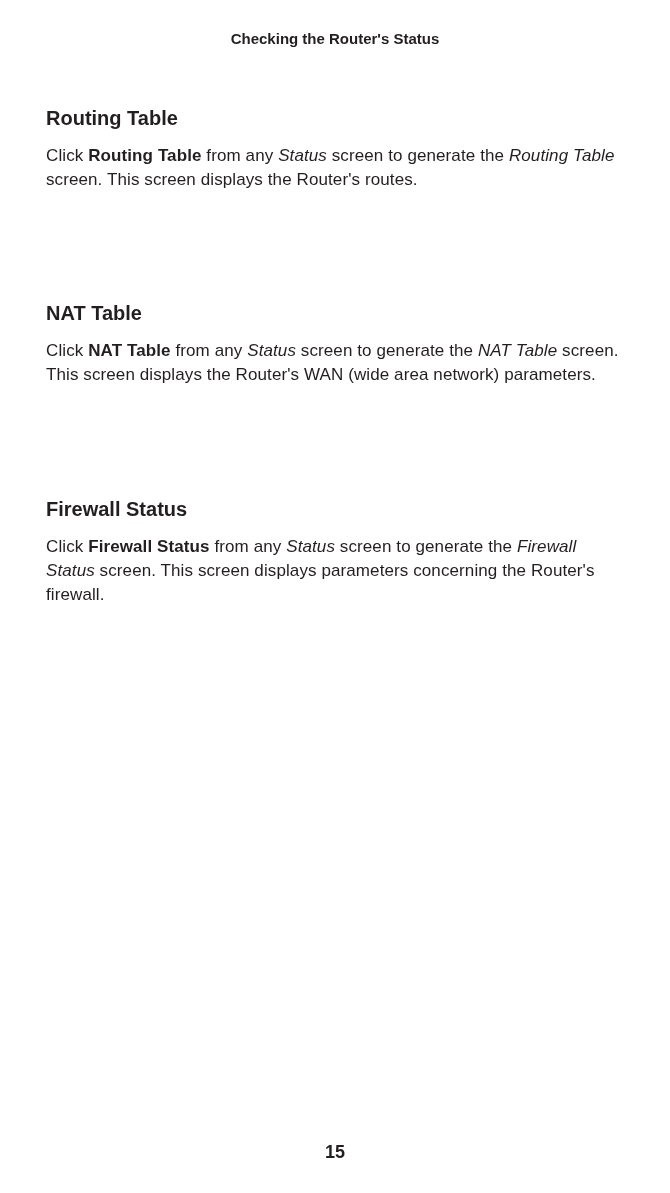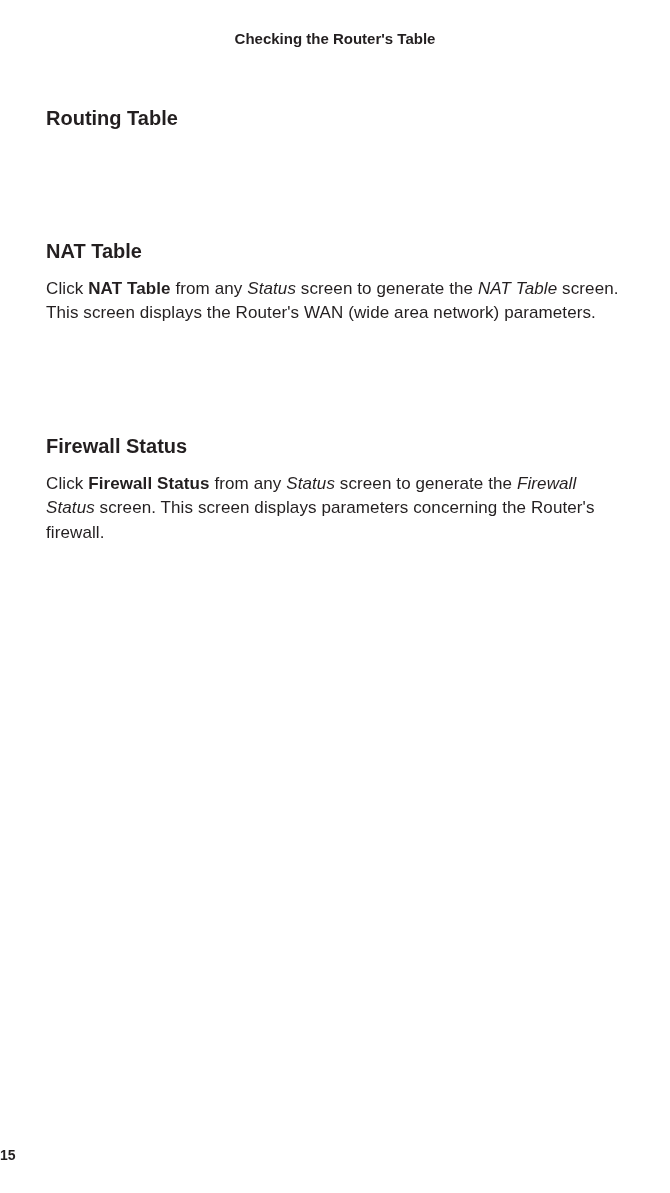--- a/index.html
+++ b/index.html
@@ -41,35 +41,37 @@
     .section-body strong {
       font-weight: bold;
     }
     .section-body em {
       font-style: italic;
     }
     .page-number {
       position: absolute;
       bottom: 30px;
       width: 100%;
+      text-align: center;
       font-weight: bold;
-      font-size: 14px;
+      font-size: 18px;
     }
   </style>
 </head>
 <body>
 
 <div class="page-header">
-  <span>Checking the Router's Table</span>
+  <span>Checking the Router's Status</span>
 </div>
 
 <div class="content">
 
   <div class="section">
     <h2 class="section-heading">Routing Table</h2>
+    <p class="section-body"><span>Click </span><strong>Routing Table</strong><span> from any </span><em>Status</em><span> screen to generate the </span><em>Routing Table</em><span> screen. This screen displays the Router's routes.</span></p>
   </div>
 
   <div class="section">
     <h2 class="section-heading">NAT Table</h2>
     <p class="section-body"><span>Click </span><strong>NAT Table</strong><span> from any </span><em>Status</em><span> screen to generate the </span><em>NAT Table</em><span> screen. This screen displays the Router's WAN (wide area network) parameters.</span></p>
   </div>
 
   <div class="section">
     <h2 class="section-heading">Firewall Status</h2>
     <p class="section-body"><span>Click </span><strong>Firewall Status</strong><span> from any </span><em>Status</em><span> screen to generate the </span><em>Firewall Status</em><span> screen. This screen displays parameters concerning the Router's firewall.</span></p>

